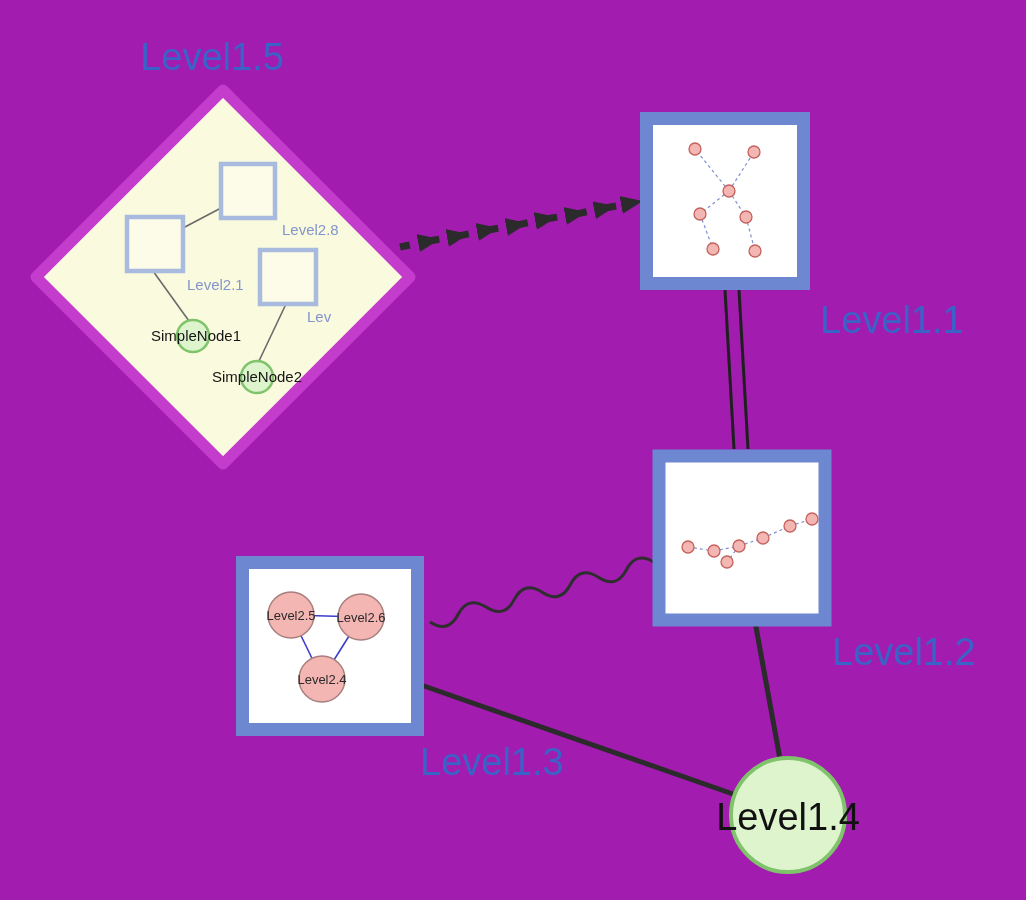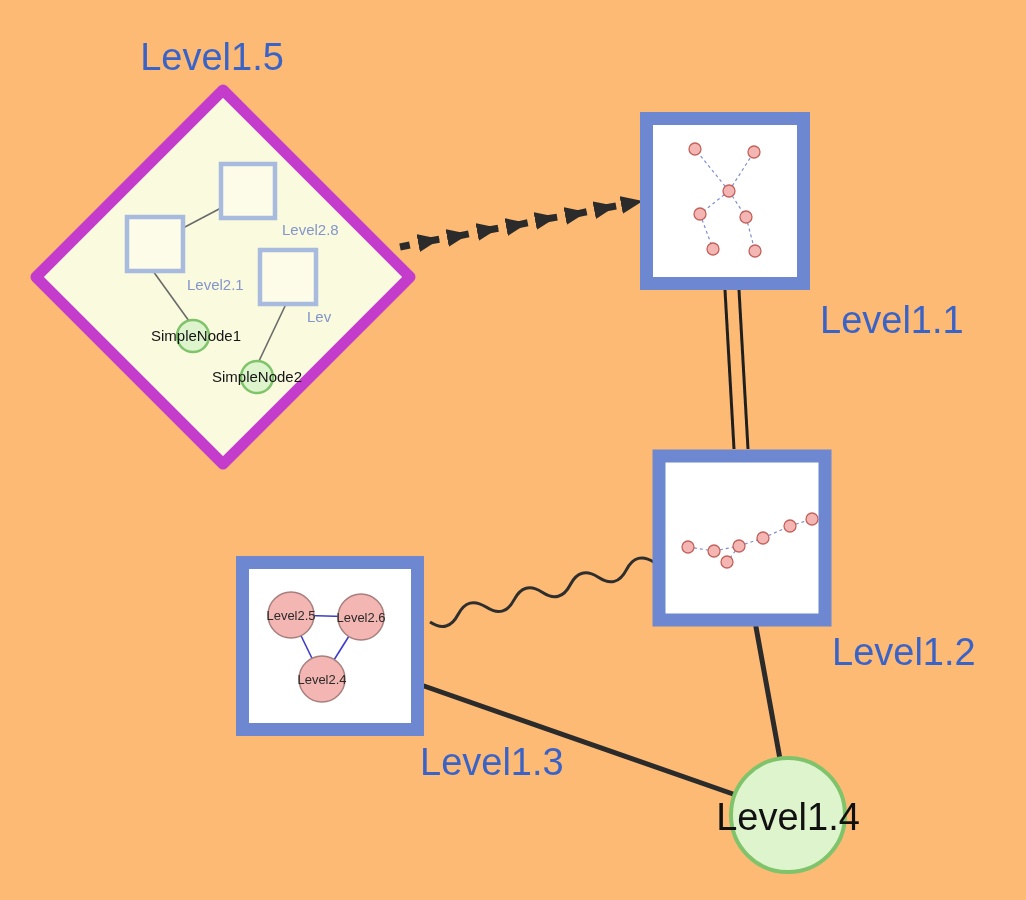--- a/index.html
+++ b/index.html
@@ -1,16 +1,16 @@
 <!DOCTYPE html>
 <html style="--label-blue: #3a63c8; --text-dark: #111111; --node-border: #6d87d1; --inner-border: #a8bade; --diamond-stroke: #c43ccc; --diamond-fill: #fafade; --inner-square-fill: #fcfce8; --green-fill: #def4cd; --green-stroke: #7fc36b; --pink-fill: #f4b6b2; --pink-stroke: #c4615c; --mini-edge: #7d8fd0; --blue-edge: #3c3ccc; --gray-edge: #6a6a6a; --edge-dark: #2b2b2b; --small-label-blue: #8395cb;"><head>
 <meta charset="utf-8">
 <style>
   html, body { margin: 0; padding: 0; background: #ffffff; }
-  .stage { width: 1026px; height: 900px; position: relative; background: #fdba74; overflow: hidden; }
+  .stage { width: 1026px; height: 900px; position: relative; background: #a21caf; overflow: hidden; }
   svg text { font-family: "Liberation Sans", sans-serif; }
 
   .big-label       { font-size: 38px; fill: var(--label-blue); }
   .big-label-dark  { font-size: 38px; fill: var(--text-dark); }
   .small-blue-label{ font-size: 15px; fill: var(--small-label-blue); }
   .node-text       { font-size: 15px; fill: #151515; text-anchor: middle; }
   .tiny-label      { font-size: 13px; fill: #2a2a2a; text-anchor: middle; }
 
   .node-square   { fill: #ffffff; stroke: var(--node-border); stroke-width: 13; }
   .diamond       { fill: var(--diamond-fill); stroke: var(--diamond-stroke); stroke-width: 11; stroke-linejoin: round; }

